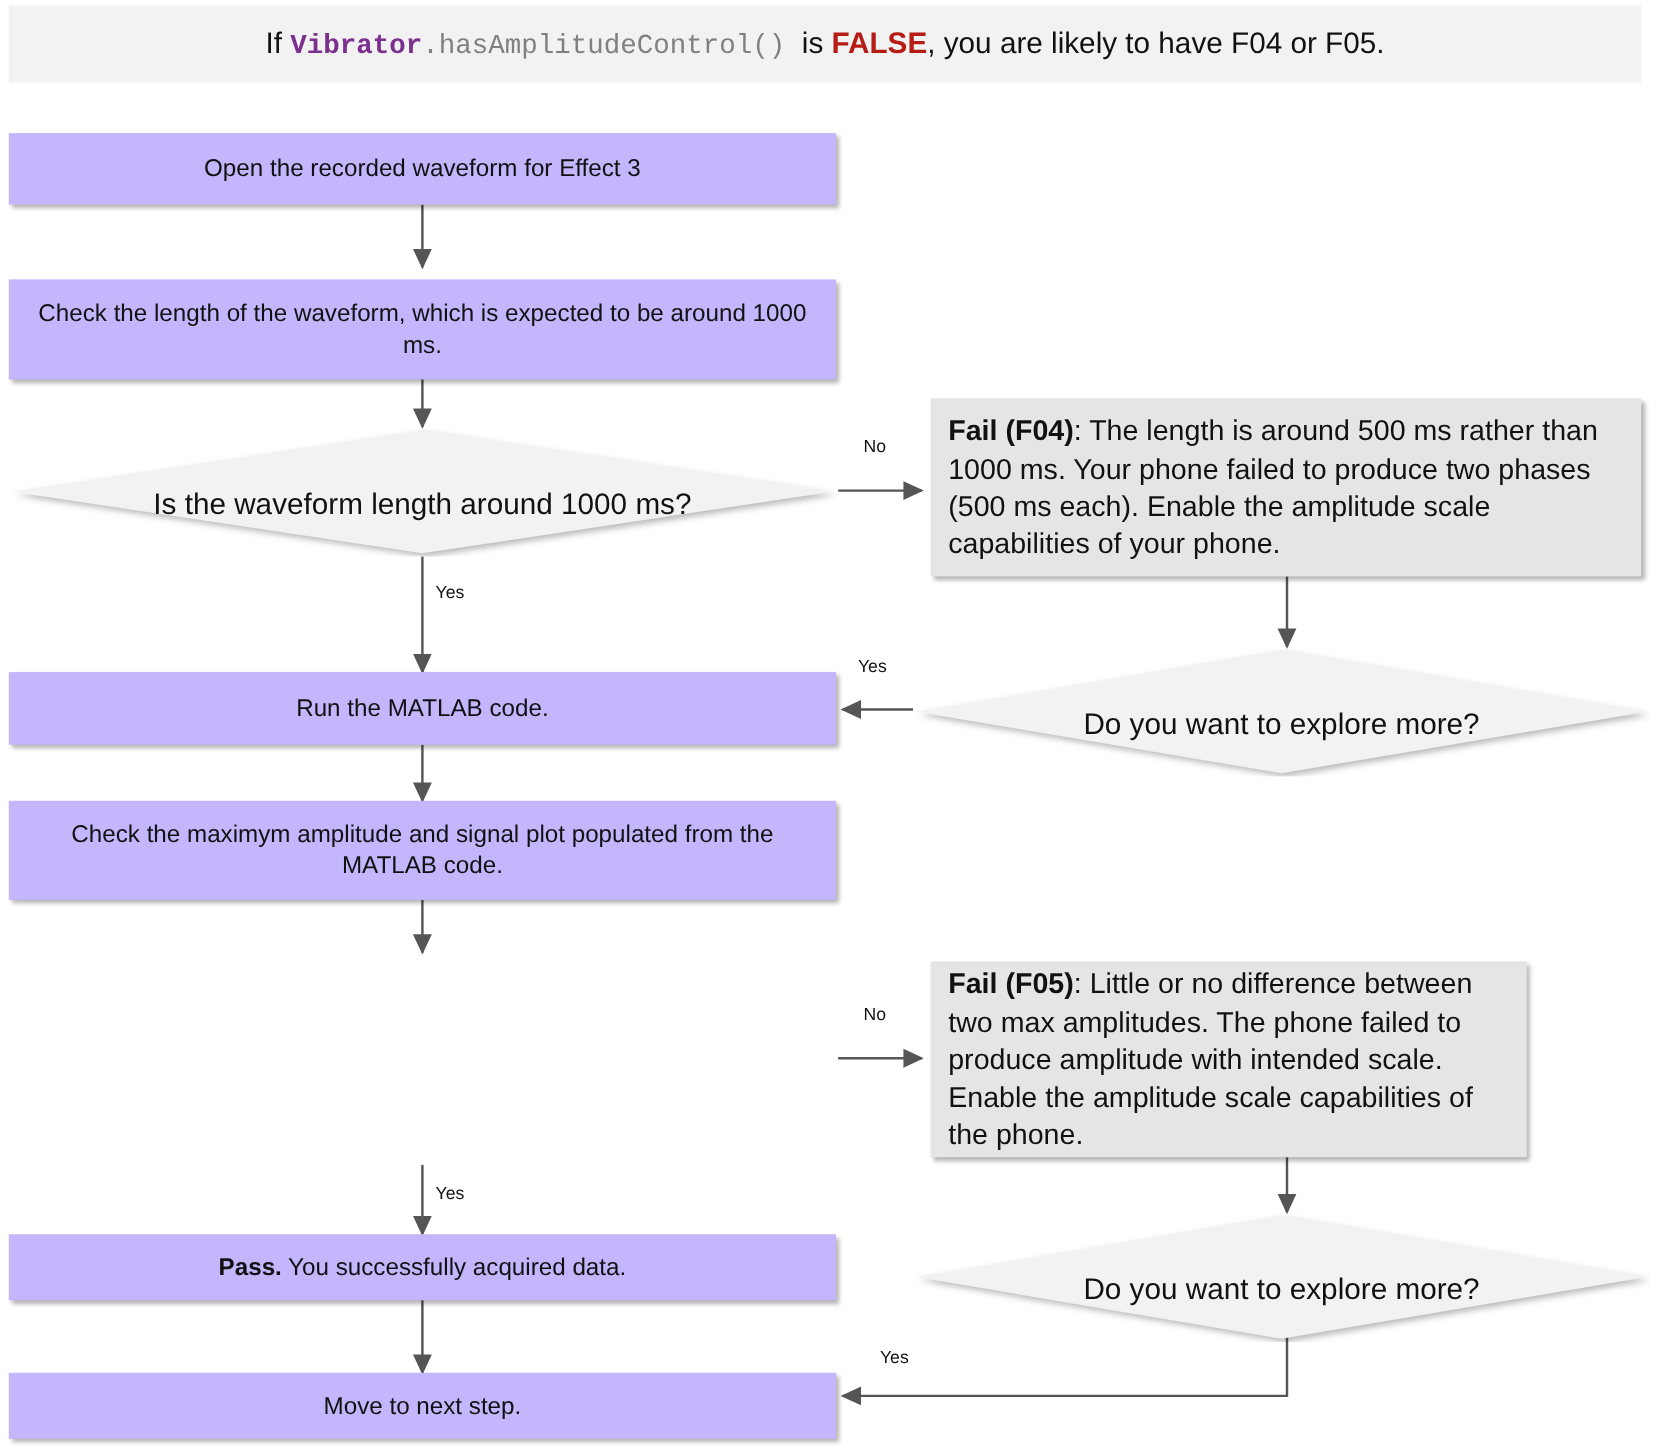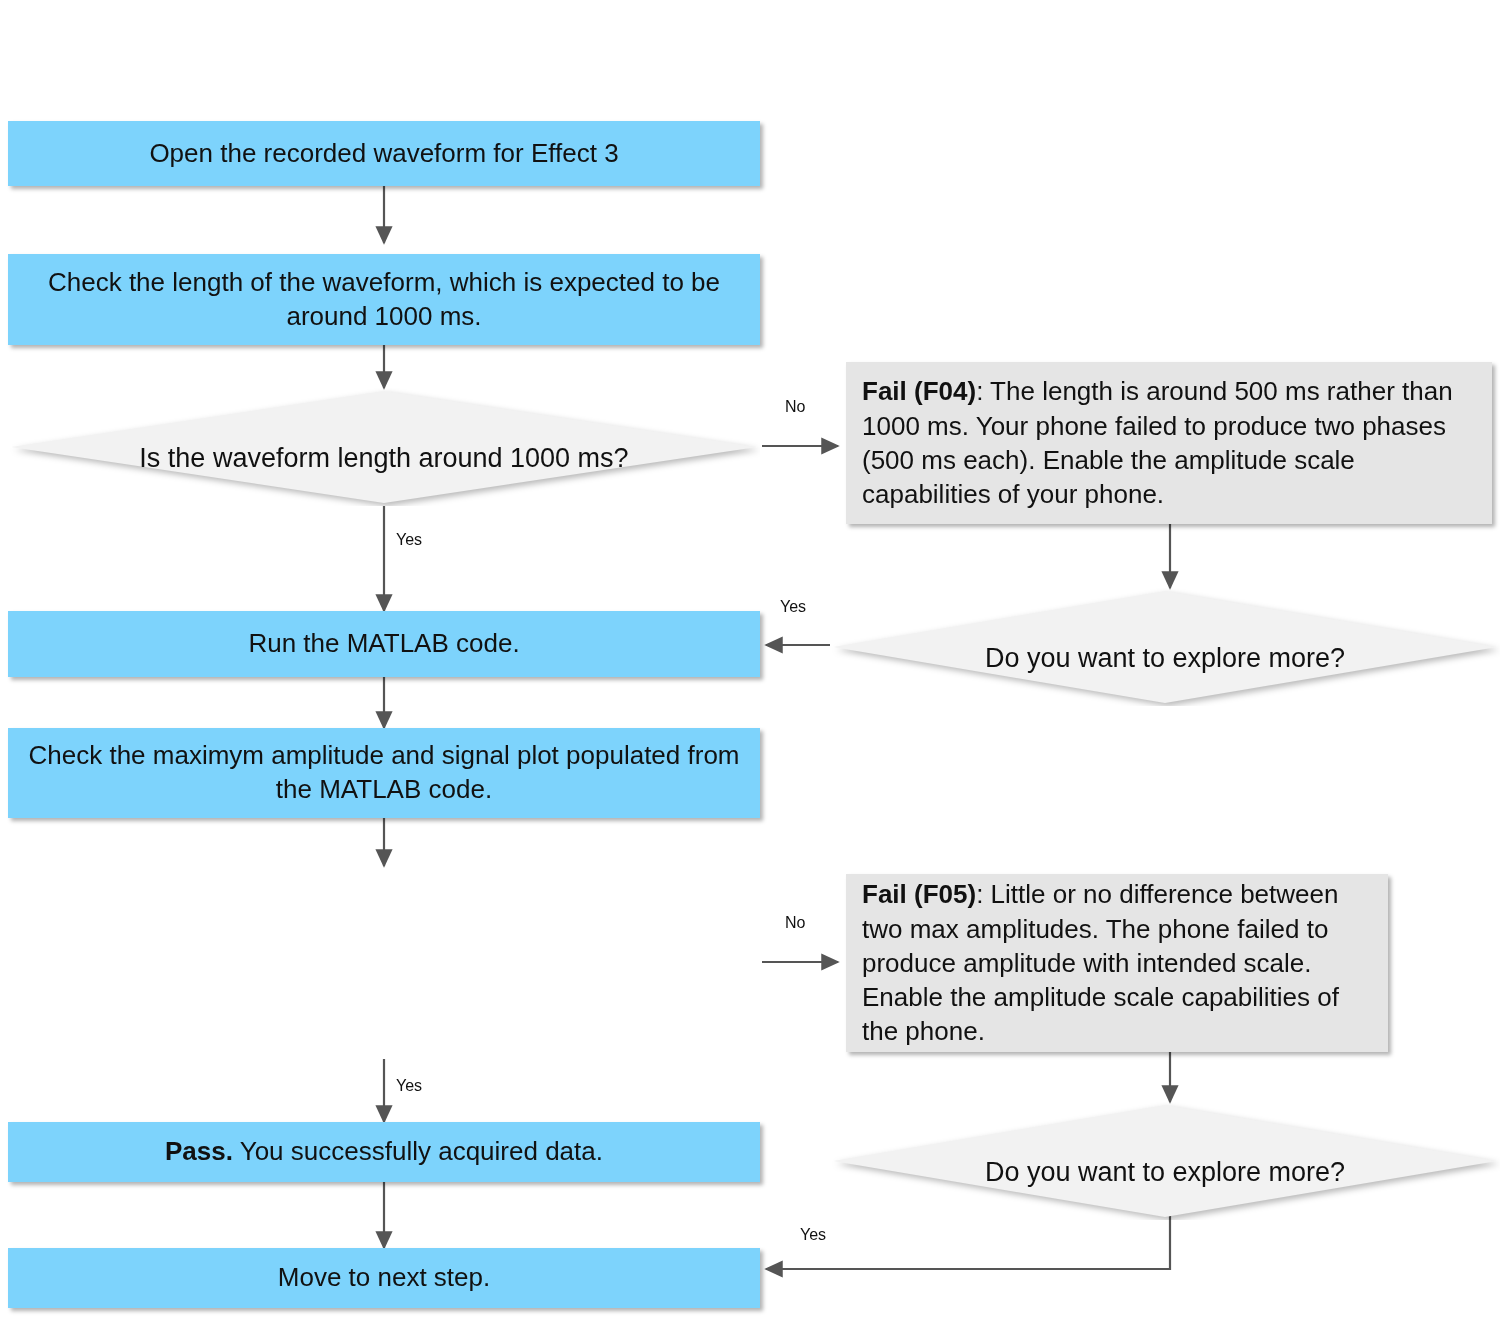--- a/index.html
+++ b/index.html
@@ -24,25 +24,25 @@
   .header-text{white-space:pre;}
   .mono{font-family:"Liberation Mono","DejaVu Sans Mono",monospace;font-size:25px;}
   .cls-purple{color:#7b2f8e;font-weight:bold;}
   .cls-gray{color:#808080;}
   .cls-false{color:#b51c14;font-weight:bold;}
 
   
   .node{position:absolute;box-sizing:border-box;}
 
   .proc{
-    background:#7dd3fc;
+    background:#c4b5fd;
     box-shadow:3px 3px 4px rgba(0,0,0,0.30);
     display:flex;align-items:center;justify-content:center;
     text-align:center;
-    font-size:26px;
+    font-size:22px;
     line-height:1.30;
     padding:4px 14px;
   }
   .fail{
     background:#e5e5e5;
     box-shadow:3px 3px 4px rgba(0,0,0,0.30);
     display:flex;align-items:center;
     text-align:left;
     font-size:26px;
     line-height:1.32;
@@ -64,20 +64,23 @@
   .conn{position:absolute;left:0;top:0;width:1512px;height:1320px;pointer-events:none;}
   .edge-label{
     position:absolute;font-size:16px;color:#111;white-space:nowrap;
   }
 </style>
 </head>
 <body>
 
 <div id="stage">
 
+  <div class="header-bar">
+    <div class="header-text"><span>If </span><span class="mono cls-purple">Vibrator</span><span class="mono cls-gray">.hasAmplitudeControl()</span><span>  is </span><span class="cls-false">FALSE</span><span>, you are likely to have F04 or F05.</span></div>
+  </div>
 
   <svg class="conn" viewBox="0 0 1512 1320">
     <defs>
       <marker id="ah" markerWidth="9" markerHeight="9" refX="7.6" refY="4.5" orient="auto" markerUnits="strokeWidth">
         <path d="M0,0.6 L8.4,4.5 L0,8.4 z" fill="#555555"></path>
       </marker>
     </defs>
     <g stroke="#555555" stroke-width="2.2" fill="none" marker-end="url(#ah)">
 
       <path d="M384,186 L384,243"></path>

